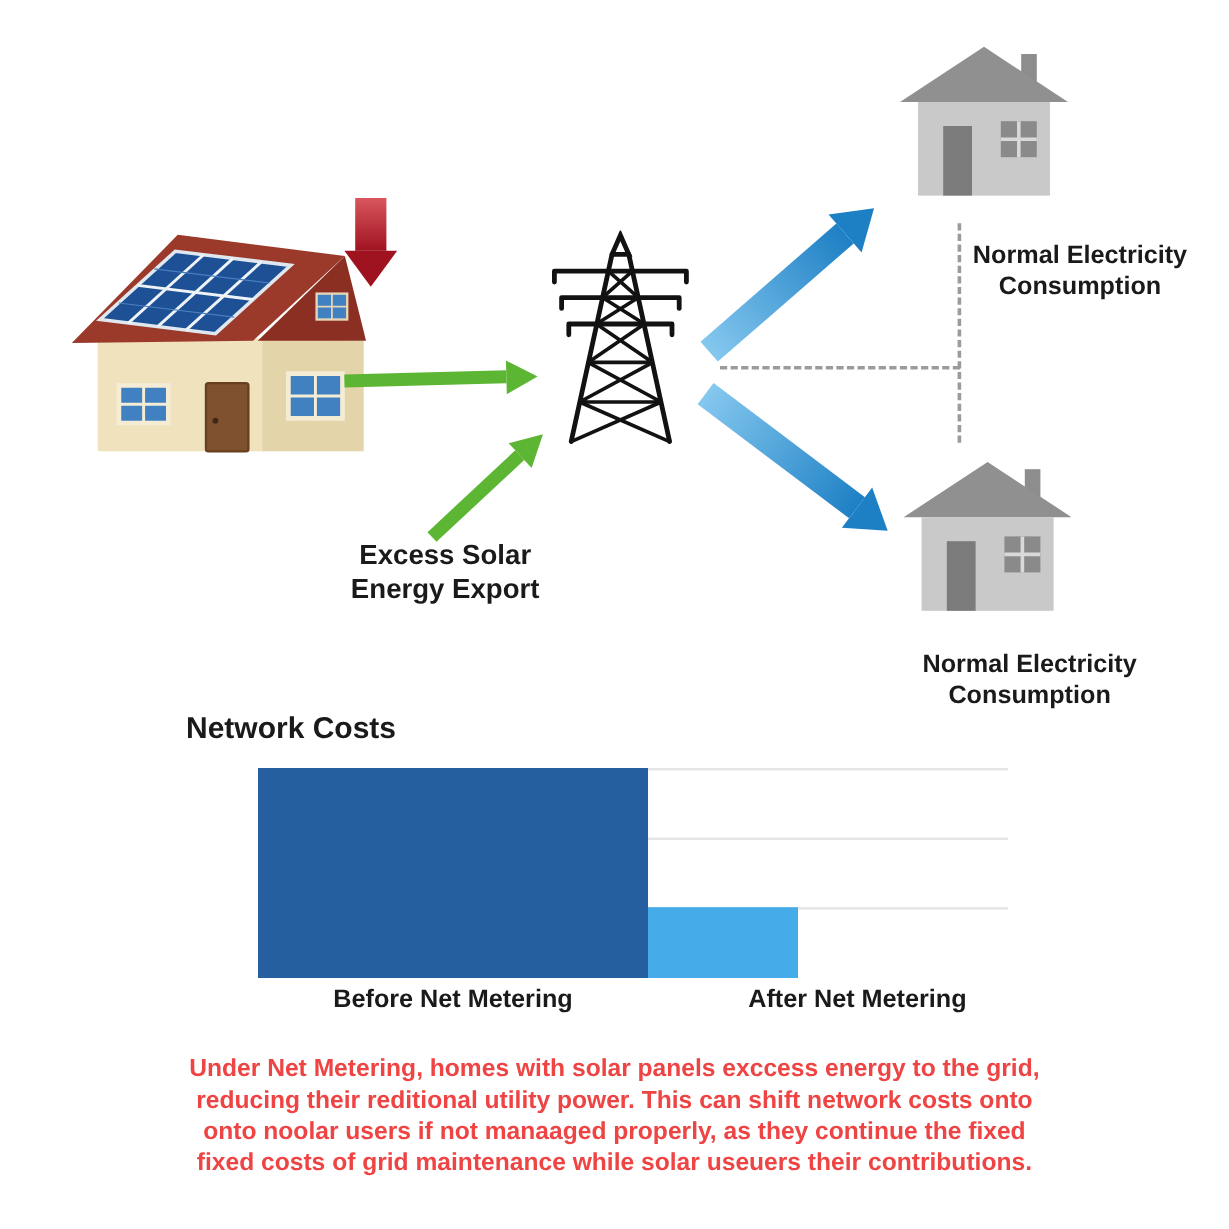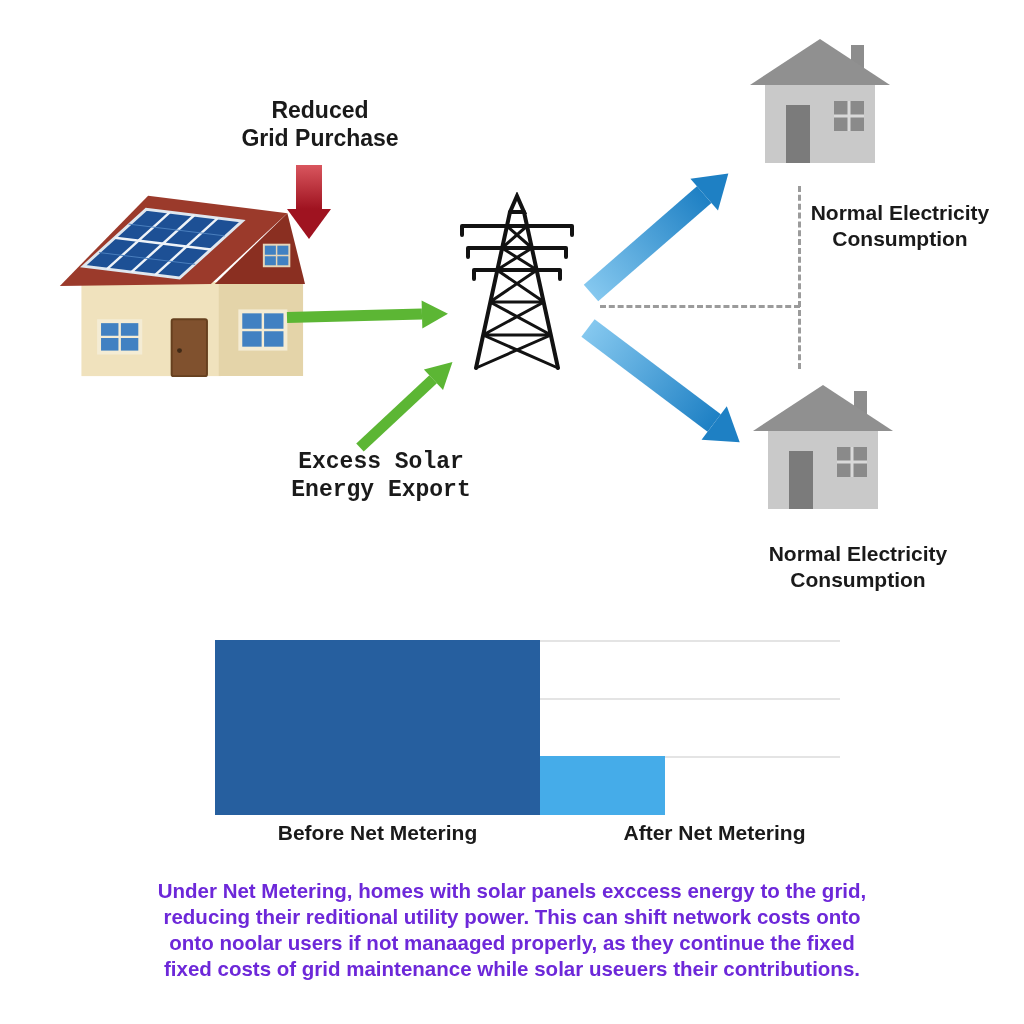--- a/index.html
+++ b/index.html
@@ -28,22 +28,20 @@
   
   #plot { position:absolute; }
   .gridline { position:absolute; left:0; width:100%; height:2px; background:#e4e4e4; }
   .bar { position:absolute; bottom:0; }
 </style>
 </head>
 <body>
 
 <div id="canvas">
 
-  <div class="lbl" style="left:205px;top:96px;width:230px;font-size:23px;">Reduced
-Grid Purchase</div>
 
   <div class="arrow red-arrow" style="left:309px;top:152px;width:44px;transform:rotate(90deg);"></div>
 
   <svg class="abs" style="left:52px;top:172px;" width="255" height="215" viewBox="0 0 260 215">
     <rect x="30" y="110" width="142" height="96" fill="#f0e2bd"></rect>
     <polygon points="170,110 256,112 256,206 170,206" fill="#e4d4a9"></polygon>
     <polygon points="166,112 240,40 258,112" fill="#8a2f21"></polygon>
     <polygon points="8,114 98,22 240,40 162,112" fill="#9b3a2b"></polygon>
     <g>
       <rect x="216" y="72" width="26" height="22" fill="#4181c2" stroke="#e7d5b8" stroke-width="2"></rect>
@@ -64,21 +62,21 @@
     </g>
     <g>
       <rect x="192" y="140" width="46" height="38" fill="#4181c2" stroke="#f4ecd4" stroke-width="4"></rect>
       <path d="M215,140 L215,178 M192,159 L238,159" stroke="#f4ecd4" stroke-width="2.5" fill="none"></path>
     </g>
   </svg>
 
   <div class="arrow green-arrow" style="left:287px;top:312px;width:135px;transform:rotate(-1.5deg);"></div>
   <div class="arrow green-arrow" style="left:360px;top:442px;width:100px;transform:rotate(-43deg);"></div>
 
-  <div class="lbl" style="left:266px;top:448px;width:230px;font-size:23px;font-family:Liberation Mono, monospace;">Excess Solar
+  <div class="lbl" style="left:256px;top:448px;width:230px;font-size:23px;">Excess Solar
 Energy Export</div>
 
   <svg class="abs" style="left:452px;top:192px;" width="130" height="180" viewBox="0 0 130 180">
     <g stroke="#121212" stroke-width="4" fill="none" stroke-linecap="round">
       <path d="M58,20 L65,4 L72,20 L58,20"></path>
       <path d="M58,20 L24,176 M72,20 L106,176"></path>
       <path d="M10,34 L120,34 M10,34 l0,9 M120,34 l0,9"></path>
       <path d="M16,56 L114,56 M16,56 l0,9 M114,56 l0,9"></path>
       <path d="M22,78 L108,78 M22,78 l0,9 M108,78 l0,9"></path>
     </g>
@@ -119,30 +117,31 @@
     <rect x="36" y="74" width="24" height="58" fill="#7b7b7b"></rect>
     <g>
       <rect x="84" y="70" width="30" height="30" fill="#8a8a8a"></rect>
       <path d="M99,70 L99,100 M84,85 L114,85" stroke="#d9d9d9" stroke-width="3" fill="none"></path>
     </g>
   </svg>
 
   <div class="lbl" style="left:748px;top:541px;width:220px;font-size:21px;">Normal Electricity
 Consumption</div>
 
+  <div class="lbl" style="left:155px;top:592px;width:280px;text-align:left;font-size:25px;">Network Costs</div>
 
   <div id="plot" style="left:215px;top:640px;width:625px;height:175px;">
     <div class="gridline" style="top:0;"></div>
     <div class="gridline" style="top:33%;"></div>
     <div class="gridline" style="top:66%;"></div>
     <div class="bar" style="left: 0px; width: 325px; height: 100%; background: rgb(38, 95, 159);"></div>
     <div class="bar" style="left: 325px; width: 125px; height: 34%; background: rgb(69, 172, 233);"></div>
   </div>
 
   <div class="lbl" style="left:597px;top:820px;width:235px;font-size:21px;">After Net Metering</div>
   <div class="lbl" style="left:215px;top:820px;width:325px;font-size:21px;">Before Net Metering</div>
 
-  <div class="lbl" style="left:82px;top:878px;width:860px;font-size:20.5px;line-height:1.27;color:#6d28d9;">Under Net Metering, homes with solar panels exccess energy to the grid,
+  <div class="lbl" style="left:82px;top:878px;width:860px;font-size:20.5px;line-height:1.27;color:#ef4444;">Under Net Metering, homes with solar panels exccess energy to the grid,
 reducing their reditional utility power. This can shift network costs onto
 onto noolar users if not manaaged properly, as they continue the fixed
 fixed costs of grid maintenance while solar useuers their contributions.</div>
 
 </div>
 
 </body></html>

